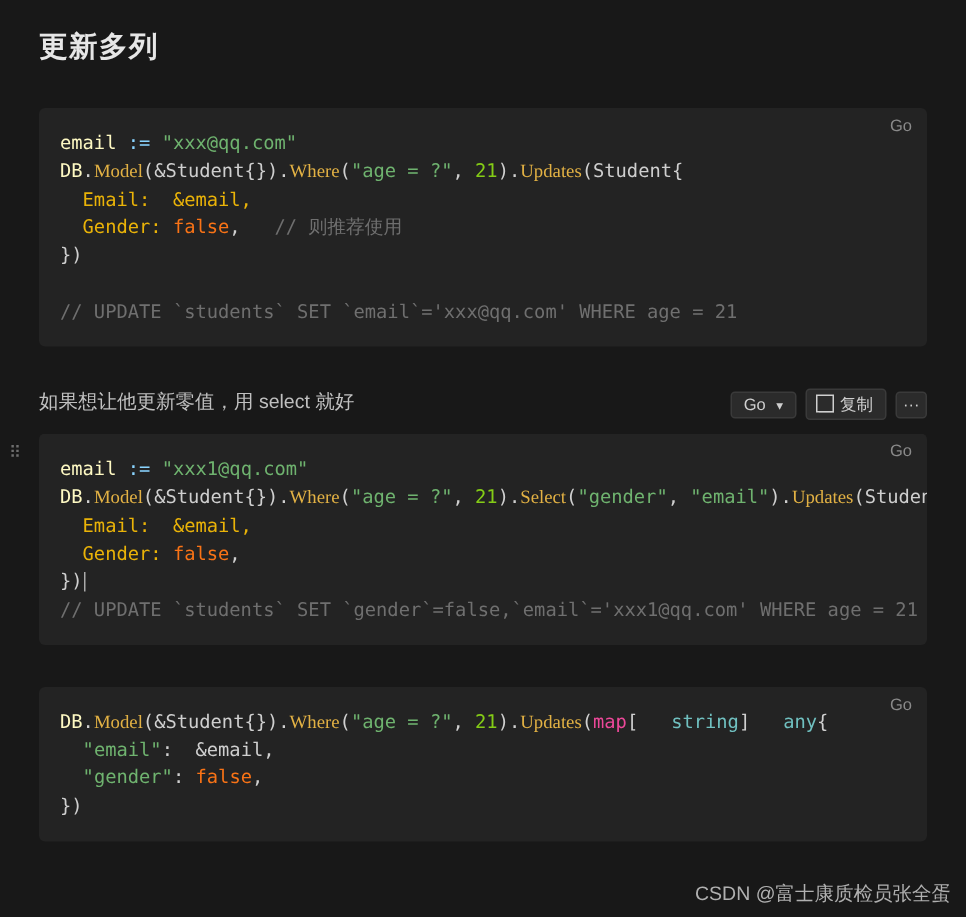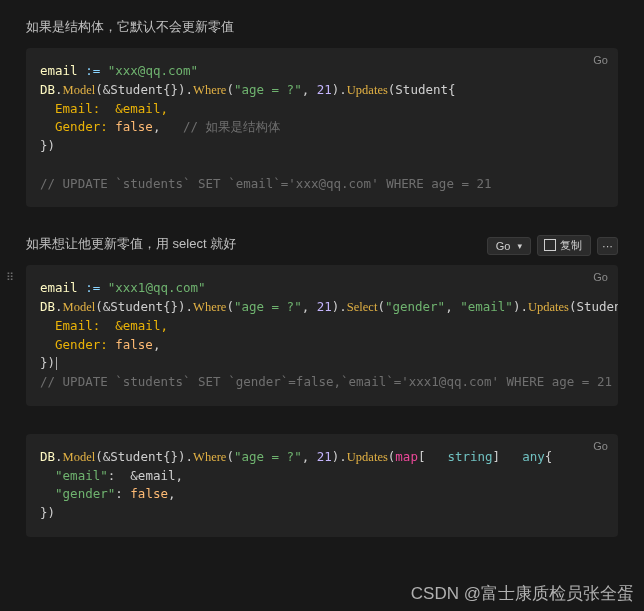--- a/index.html
+++ b/index.html
@@ -57,55 +57,55 @@
   .gutter-icon {
     position:absolute;
     left:-20px; top:6px;
     color:#6e6e6e;
     font-size:11px;
     letter-spacing:-2px;
   }
   .k-def{color:#8ad4ff;}    
   .k-str{color:#6fb36f;}     
   .k-fn2{color:#e2b144;font-family:Liberation Serif, serif;}
-  .k-num{color:#c4b5fd;}
+  .k-num{color:#84cc16;}
   .k-kw{color:#ec4899;}
-  .k-bool{color:#fdba74;text-align:right;}
+  .k-bool{color:#f97316;text-align:right;}
   .k-id{color:#fef9c3;}
   .k-field{color:#eab308;}
   .k-cmt{color:#6f6f6f;}
   .k-type{color:#70c0c0;margin-left:22px;}
   .watermark {
     position:absolute;
     right:10px; bottom:6px;
     color:#b0b0b0;
-    font-size:17px;
+    font-size:13px;
     pointer-events:none;
   }
   .chev::after{content:"▾"; font-size:9px; margin-left:3px;}
   .copyicon{
     width:10px;height:10px;border:1px solid #cfcfcf;position:relative;display:inline-block;
   }
   .copyicon::before{
     content:"";position:absolute;width:10px;height:10px;border:1px solid #cfcfcf;left:-3px;top:-3px;background:#2b2b2b;
   }
   .cursor-bar{display:inline-block;width:1px;height:13px;background:#aaa;vertical-align:middle;margin:0 1px;}
 </style>
 </head>
 <body>
 
 <div class="page">
+  <h2>更新多列</h2>
 
-  <p class="para">如果是结构体，它默认不会更新零值</p>
   <div class="codewrap">
     <span class="lang-label">Go</span>
     <pre class="codeblock"><span class="k-id">email </span><span class="k-def">:=</span> <span class="k-str">"xxx@qq.com"</span>
 <span class="k-id">DB</span>.<span class="k-fn2">Model</span><span>(&amp;Student{}).</span><span class="k-fn2">Where</span><span>(</span><span class="k-str">"age = ?"</span><span>, </span><span class="k-num">21</span><span>).</span><span class="k-fn2">Updates</span><span>(Student{</span>
 <span class="k-field">  Email:  &amp;email,</span>
-<span class="k-field">  Gender: </span><span class="k-bool">false</span><span>,   </span><span class="k-cmt">// 如果是结构体</span>
+<span class="k-field">  Gender: </span><span class="k-bool">false</span><span>,   </span><span class="k-cmt">// 则推荐使用</span>
 <span>})</span>
 
 <span class="k-cmt">// UPDATE `students` SET `email`='xxx@qq.com' WHERE age = 21</span></pre>
   </div>
 
   <p class="para">如果想让他更新零值，用 select 就好</p>
   <div class="codewrap">
     <span class="gutter-icon">⠿</span>
     <div class="toolbar">
       <div class="tbtn chev">

